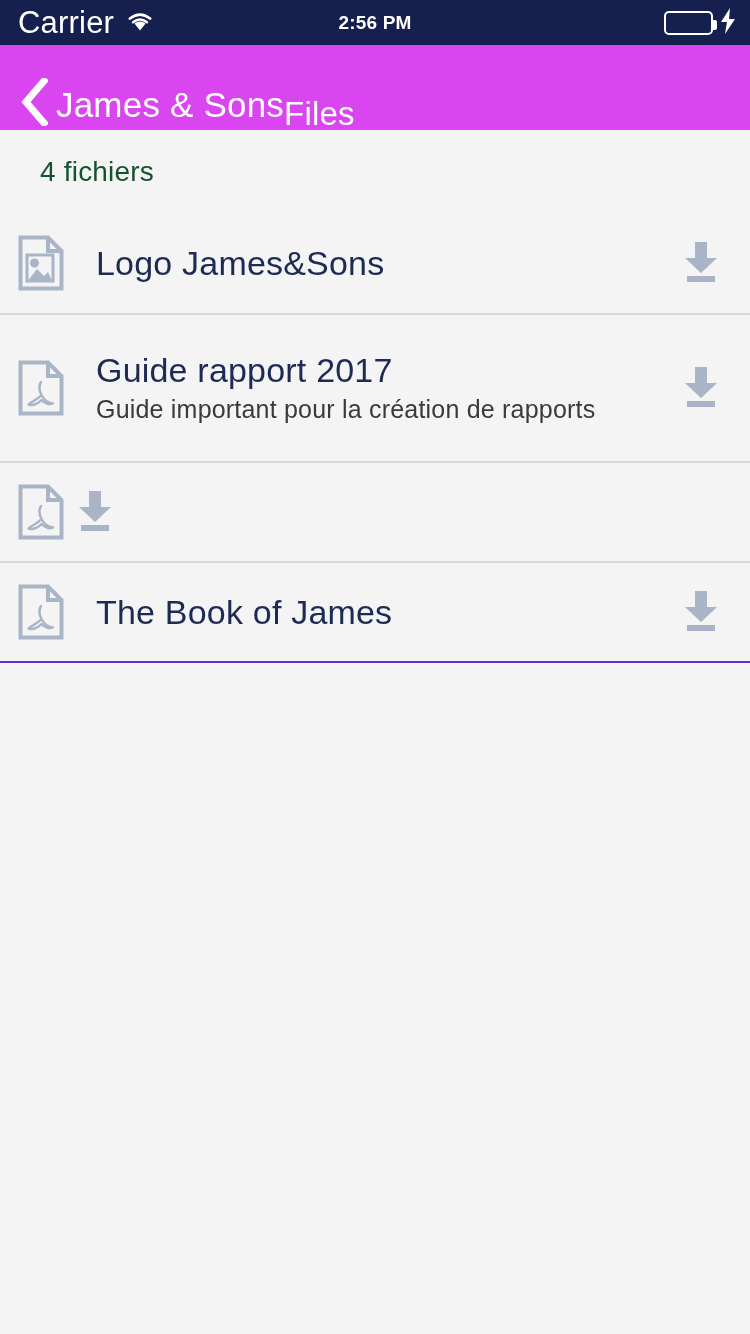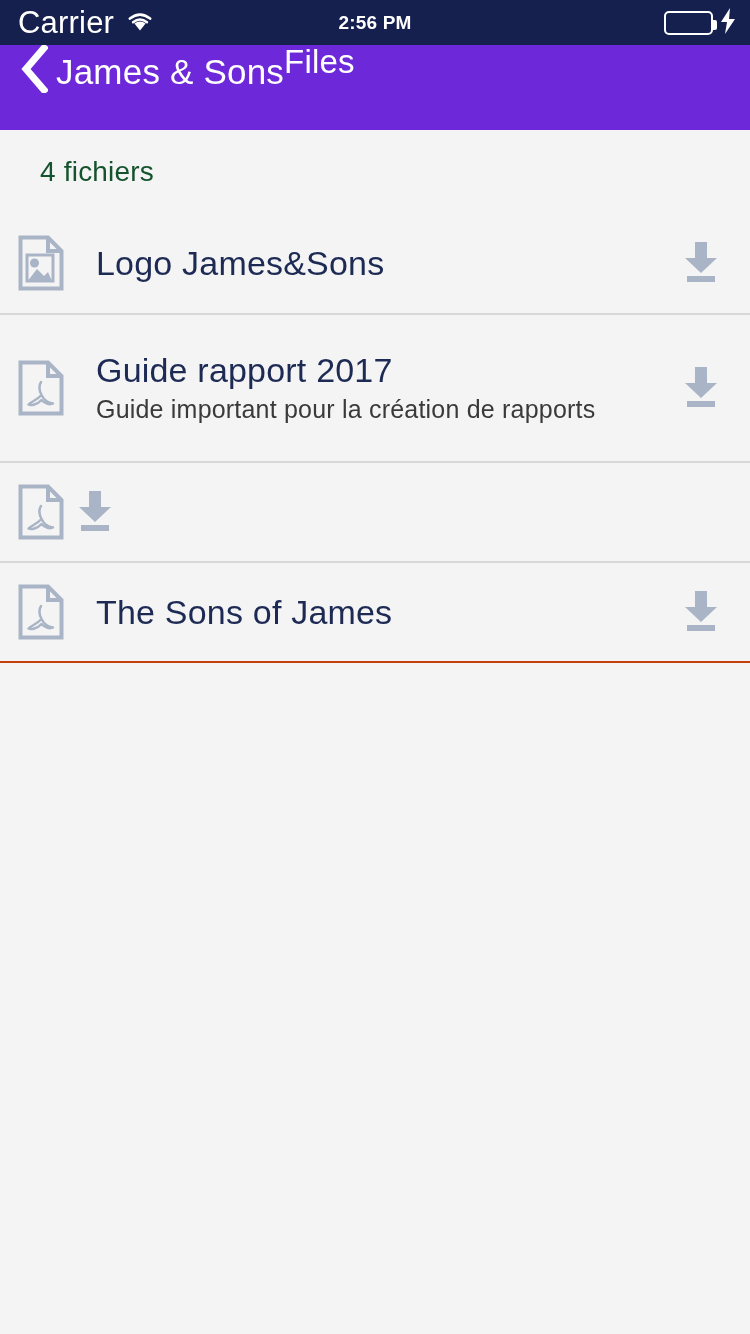--- a/index.html
+++ b/index.html
@@ -81,23 +81,23 @@
     width: 4px;
     height: 10px;
     background: #FFFFFF;
     border-radius: 0 2px 2px 0;
   }
   .bolt-icon { display: block; }
 
   
   .nav-bar {
     height: 85px;
-    background: #6d28d9;
-    display: flex;
-    align-items: flex-start;
+    background: #d946ef;
+    display: flex;
+    align-items: flex-end;
     padding: 0 18px;
   }
   .back-button {
     display: flex;
     align-items: center;
     gap: 8px;
     cursor: pointer;
   }
   .chevron-left-icon { display: block; }
   .back-label {
@@ -123,21 +123,21 @@
   }
   .section-header-label {
     color: #14532d;
     font-size: 28px;
     letter-spacing: 0.2px;
   }
 
   
   .file-list {
     background: #F4F4F4;
-    border-bottom: 2px solid #c2410c;
+    border-bottom: 2px solid #6d28d9;
   }
   .file-row {
     position: relative;
     display: flex;
     align-items: center;
     padding: 0 18px;
     border-top: 2px solid #D8D8D8;
     background: #F4F4F4;
     min-height: 100px;
     cursor: pointer;
@@ -304,21 +304,21 @@
 
     <div class="file-row">
       <div class="file-icon-wrap">
         <svg width="46" height="56" viewBox="0 0 46 56">
           <path d="M2.5 2.5 H30 L43.5 16 V53.5 H2.5 Z" fill="none" stroke="#A9B4C6" stroke-width="4"></path>
           <path d="M30 2.5 V16 H43.5" fill="none" stroke="#A9B4C6" stroke-width="4"></path>
           <path d="M23 22 C20.5 26 21.5 31 23.5 35 C26 40 31 43 35 43.5 C32 45 27 44 23.5 40 C19.5 44.5 13 46 10.5 44.5 C13 42 19 40 23.5 35 C21 30.5 20.5 25 23 22 Z" fill="none" stroke="#A9B4C6" stroke-width="2.4" stroke-linejoin="round"></path>
         </svg>
       </div>
       <div class="file-text">
-        <div class="file-title">The Sons of James</div>
+        <div class="file-title">The Book of James</div>
       </div>
       <div class="download-button">
         <span class="download-icon">
           <svg width="46" height="46" viewBox="0 0 46 46">
             <path d="M17 4 H29 V20 H39 L23 35 L7 20 H17 Z" fill="#A9B4C6"></path>
             <rect x="9" y="38" width="28" height="6" fill="#A9B4C6"></rect>
           </svg>
         </span>
       </div>
     </div>

